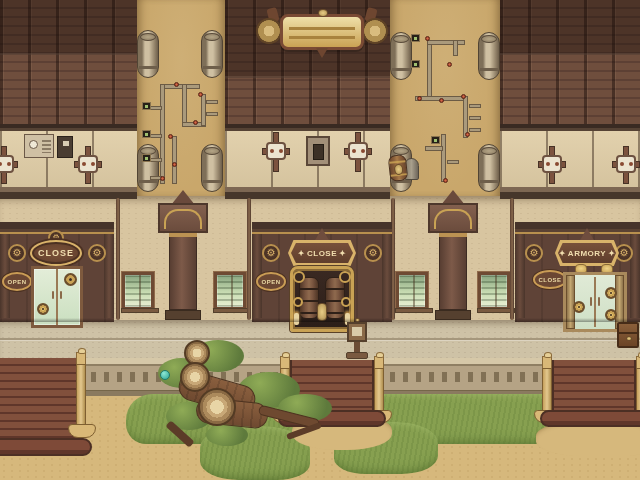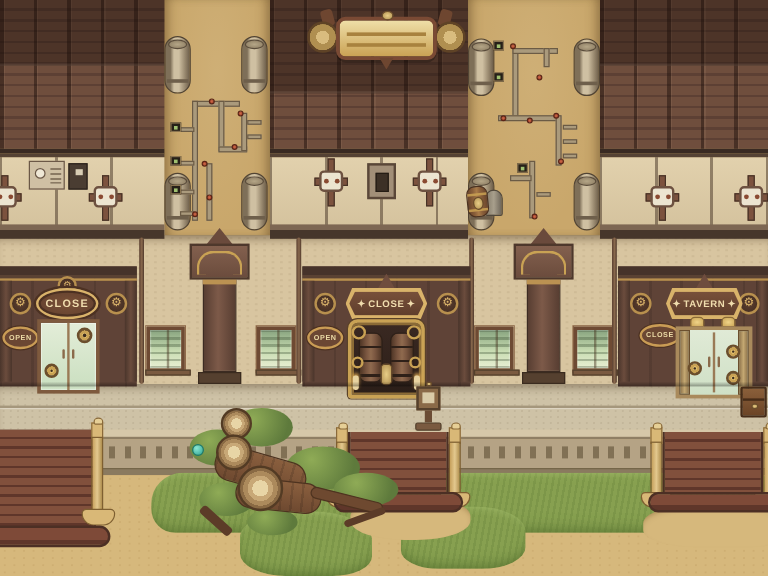--- a/index.html
+++ b/index.html
@@ -479,21 +479,21 @@
     <div class="abs finial" style="left:64px;top:6px;width:16px;height:14px"></div>
     <div class="abs medallion" style="left:10px;top:22px;width:18px;height:18px">
         <span>⚙</span>
       </div>
     <div class="abs medallion" style="left:100px;top:22px;width:18px;height:18px">
         <span>⚙</span>
       </div>
     <div class="abs ribbon-outer" style="left:40px;top:18px;width:64px;height:26px">
       <div class="ribbon-inner">
         <span>✦</span>
-        <span>TAVERN</span>
+        <span>ARMORY</span>
         <span>✦</span>
       </div>
     </div>
     <div class="abs status-sign" style="left:18px;top:48px;width:34px;height:19px">
       <span>CLOSE</span>
     </div>
     <div class="abs" style="left:48px;top:42px;width:64px;height:68px">
       <div class="abs lamp" style="left:12px;top:0;width:12px;height:9px"></div>
       <div class="abs lamp" style="left:38px;top:0;width:12px;height:9px"></div>
       <div class="abs armory-frame" style="left:0;top:8px;width:64px;height:60px">

